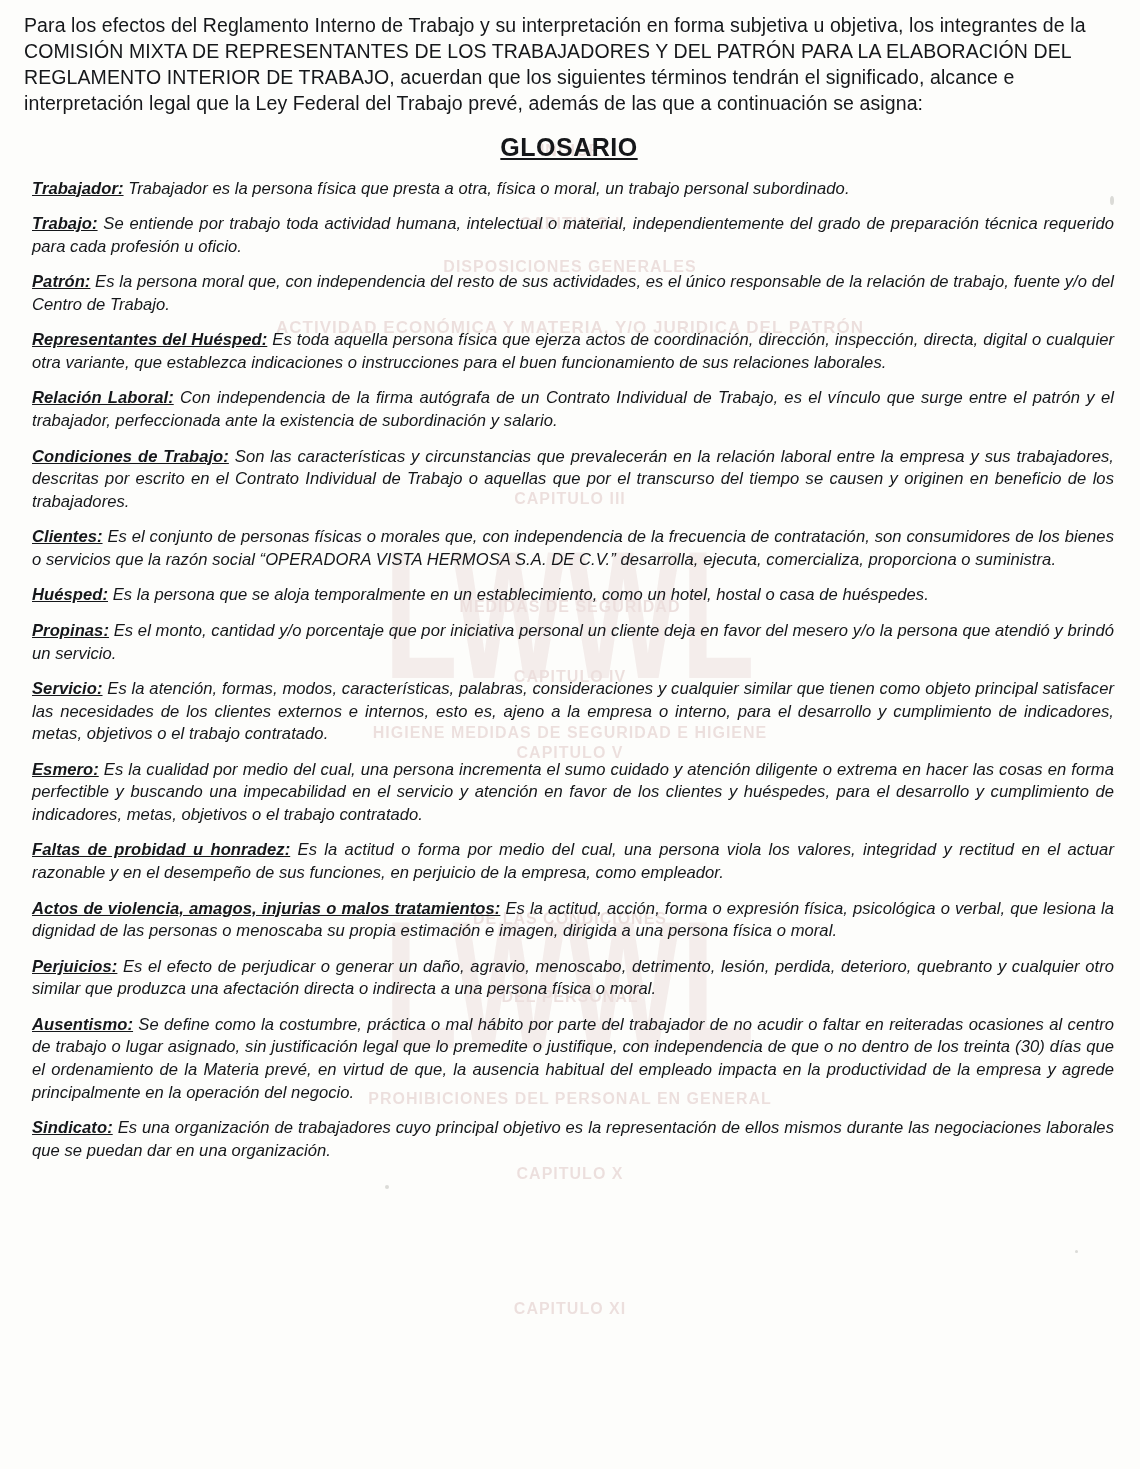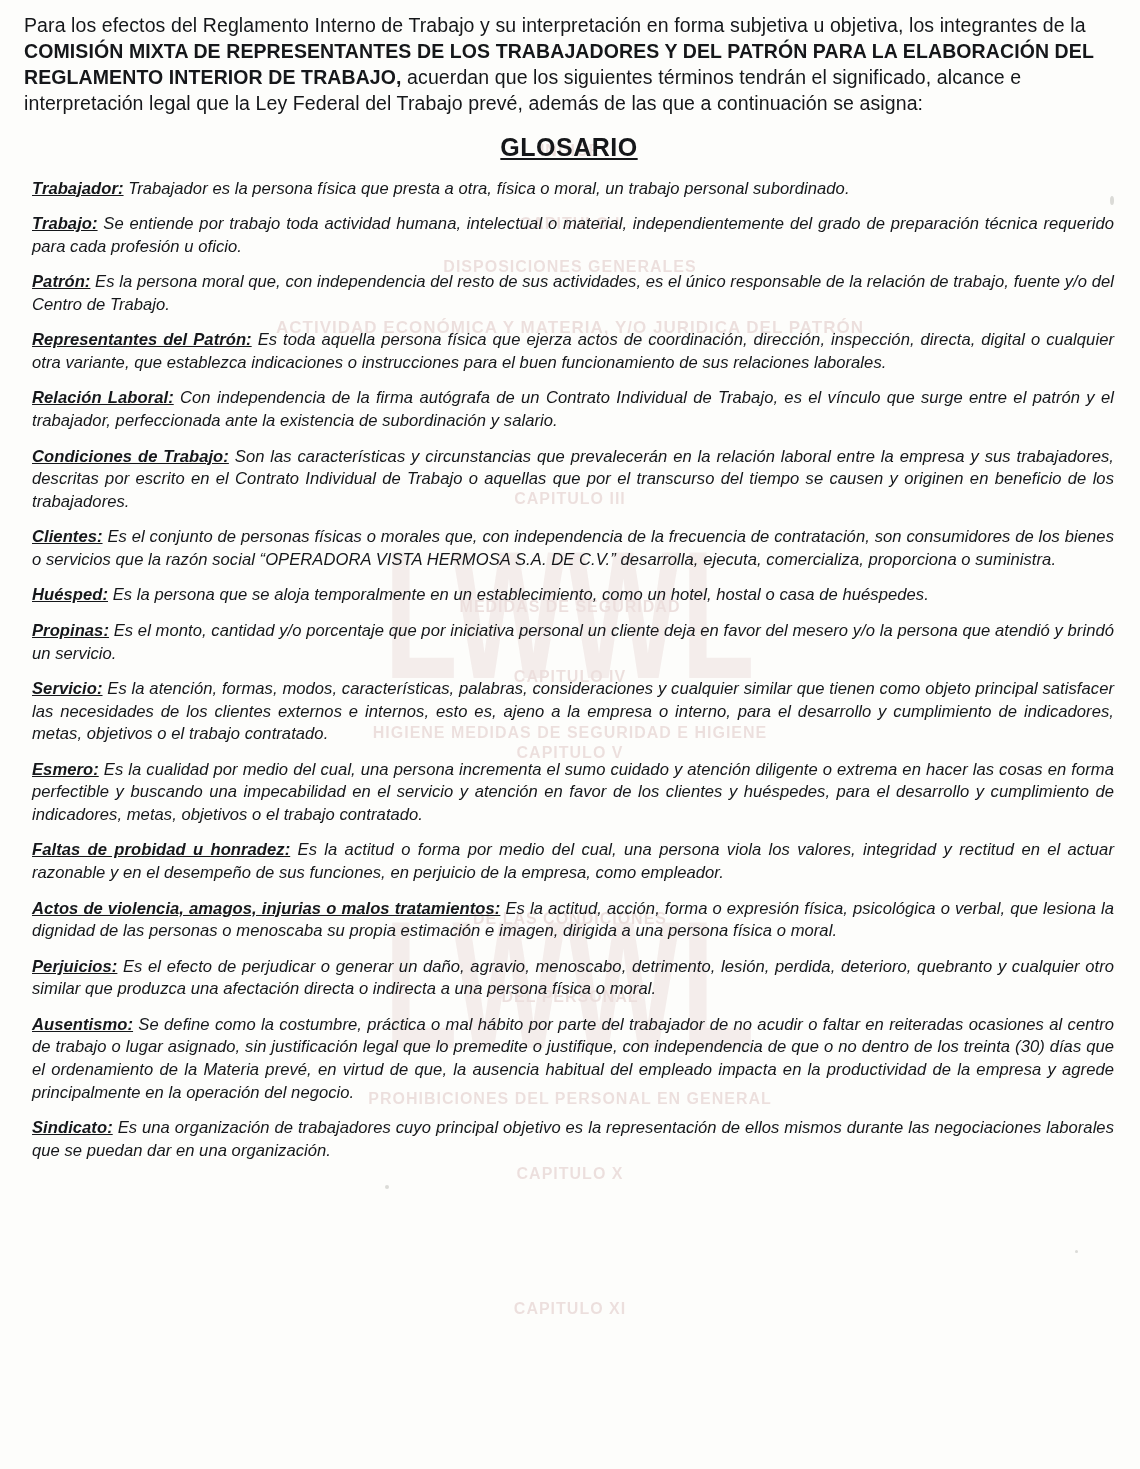--- a/index.html
+++ b/index.html
@@ -46,21 +46,21 @@
     padding: 12px 26px 0 24px;
   }
   .intro {
     font-size: 19.5px;
     line-height: 1.34;
     text-align: left;
     margin: 0 0 16px 0;
     letter-spacing: 0.1px;
   }
   .intro b {
-    font-weight: bold;
+    font-weight: normal;
   }
   .glossary-title {
     text-align: center;
     font-size: 25px;
     font-weight: bold;
     letter-spacing: 0.5px;
     margin: 6px 0 16px 0;
     text-decoration: underline;
   }
   .entry {
@@ -118,21 +118,21 @@
     <p class="intro"><span>Para los efectos del Reglamento Interno de Trabajo y su interpretación en forma subjetiva u objetiva, los integrantes de la </span><b>COMISIÓN MIXTA DE REPRESENTANTES DE LOS TRABAJADORES Y DEL PATRÓN PARA LA ELABORACIÓN DEL REGLAMENTO INTERIOR DE TRABAJO,</b><span> acuerdan que los siguientes términos tendrán el significado, alcance e interpretación legal que la Ley Federal del Trabajo prevé, además de las que a continuación se asigna:</span></p>
 
     <h1 class="glossary-title">GLOSARIO</h1>
 
     <p class="entry"><span class="term">Trabajador:</span><span> Trabajador es la persona física que presta a otra, física o moral, un trabajo personal subordinado.</span></p>
 
     <p class="entry"><span class="term">Trabajo:</span><span> Se entiende por trabajo toda actividad humana, intelectual o material, independientemente del grado de preparación técnica requerido para cada profesión u oficio.</span></p>
 
     <p class="entry"><span class="term">Patrón:</span><span> Es la persona moral que, con independencia del resto de sus actividades, es el único responsable de la relación de trabajo, fuente y/o del Centro de Trabajo.</span></p>
 
-    <p class="entry"><span class="term">Representantes del Patrón:</span><span> Es toda aquella persona física que ejerza actos de coordinación, dirección, inspección, directa, digital o cualquier otra variante, que establezca indicaciones o instrucciones para el buen funcionamiento de sus relaciones laborales.</span></p>
+    <p class="entry"><span class="term">Representantes del Huésped:</span><span> Es toda aquella persona física que ejerza actos de coordinación, dirección, inspección, directa, digital o cualquier otra variante, que establezca indicaciones o instrucciones para el buen funcionamiento de sus relaciones laborales.</span></p>
 
     <p class="entry"><span class="term">Relación Laboral:</span><span> Con independencia de la firma autógrafa de un Contrato Individual de Trabajo, es el vínculo que surge entre el patrón y el trabajador, perfeccionada ante la existencia de subordinación y salario.</span></p>
 
     <p class="entry"><span class="term">Condiciones de Trabajo:</span><span> Son las características y circunstancias que prevalecerán en la relación laboral entre la empresa y sus trabajadores, descritas por escrito en el Contrato Individual de Trabajo o aquellas que por el transcurso del tiempo se causen y originen en beneficio de los trabajadores.</span></p>
 
     <p class="entry"><span class="term">Clientes:</span><span> Es el conjunto de personas físicas o morales que, con independencia de la frecuencia de contratación, son consumidores de los bienes o servicios que la razón social “OPERADORA VISTA HERMOSA S.A. DE C.V.” desarrolla, ejecuta, comercializa, proporciona o suministra.</span></p>
 
     <p class="entry"><span class="term">Huésped:</span><span>  Es la persona que se aloja temporalmente en un establecimiento, como un hotel, hostal o casa de huéspedes.</span></p>
 
     <p class="entry"><span class="term">Propinas:</span><span> Es el monto, cantidad y/o porcentaje que por iniciativa personal un cliente deja en favor del mesero y/o la persona que atendió y brindó un servicio.</span></p>

